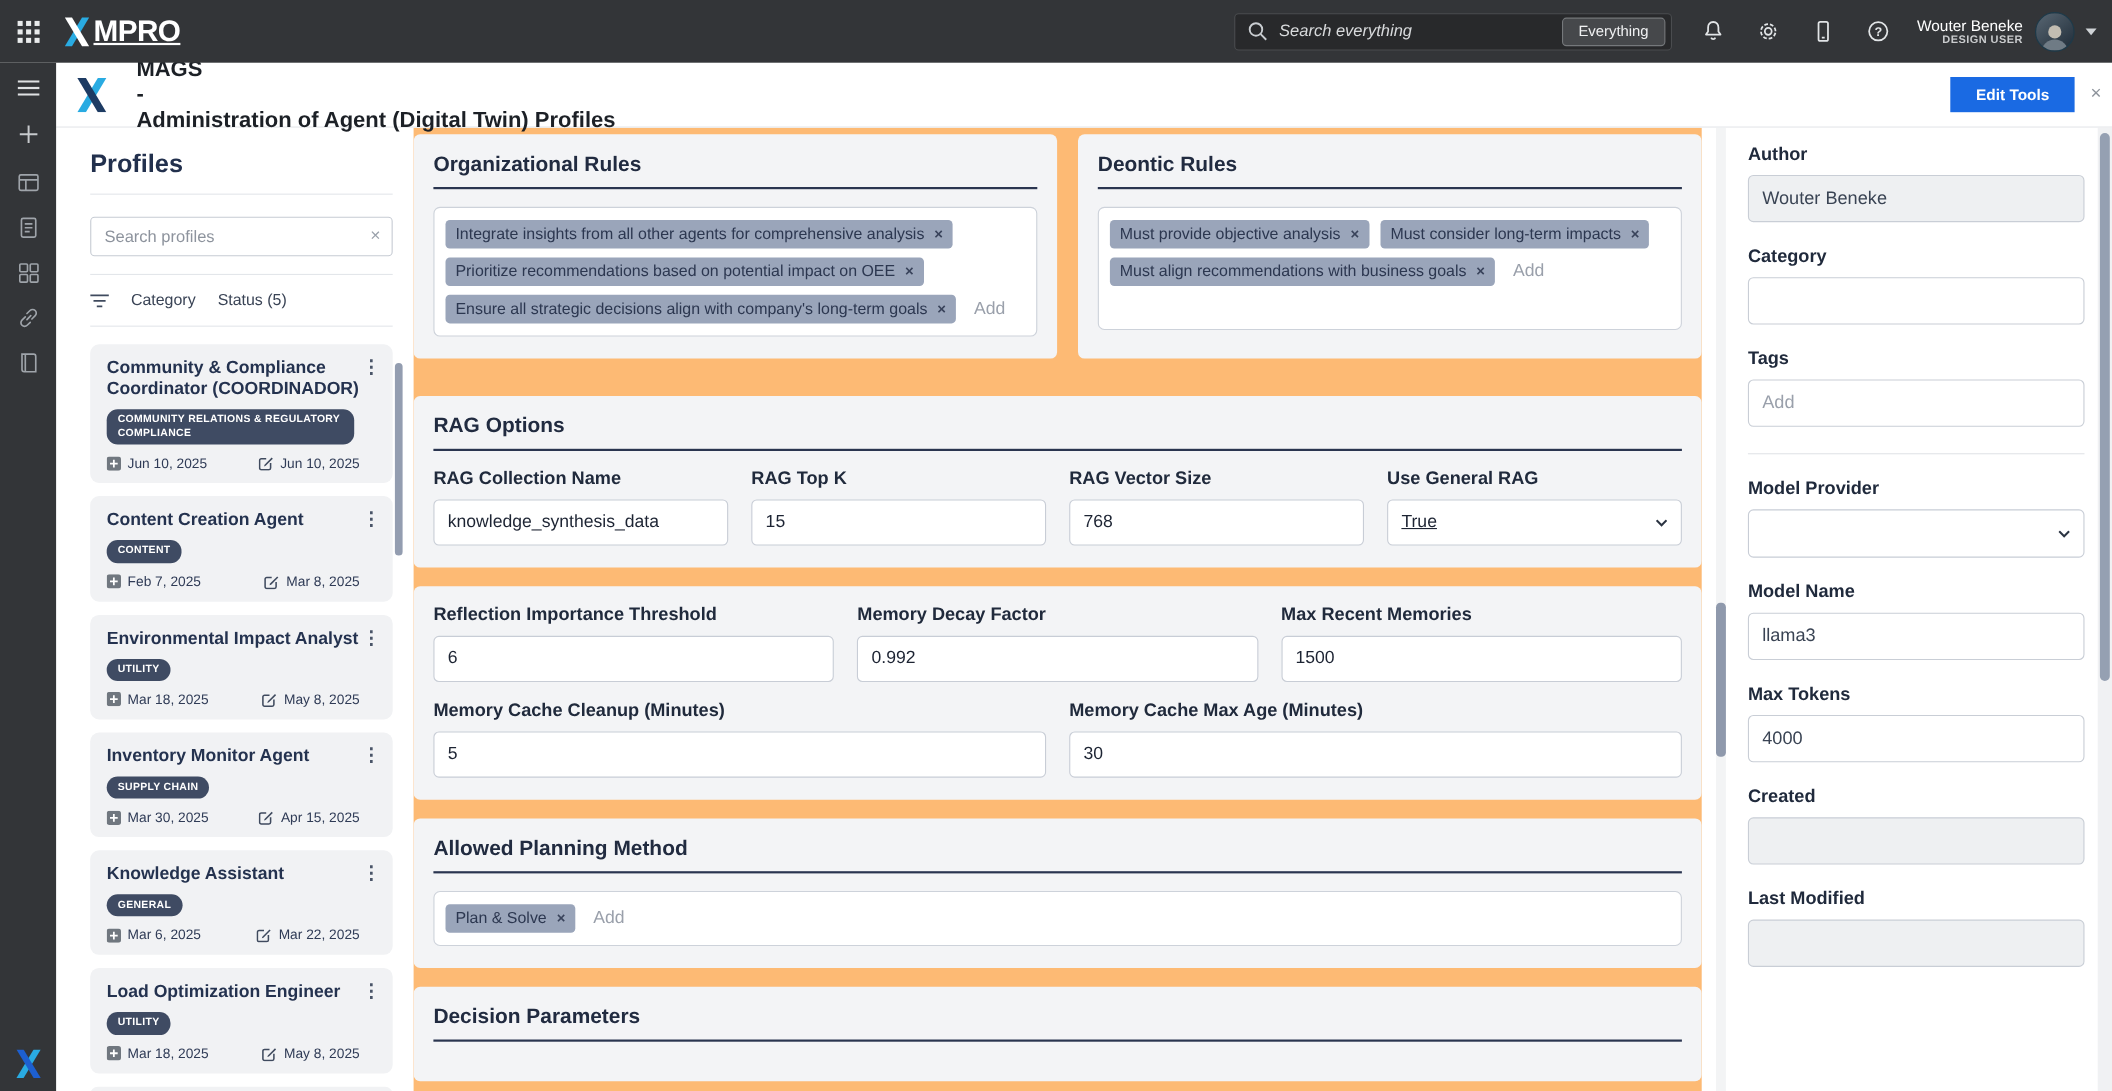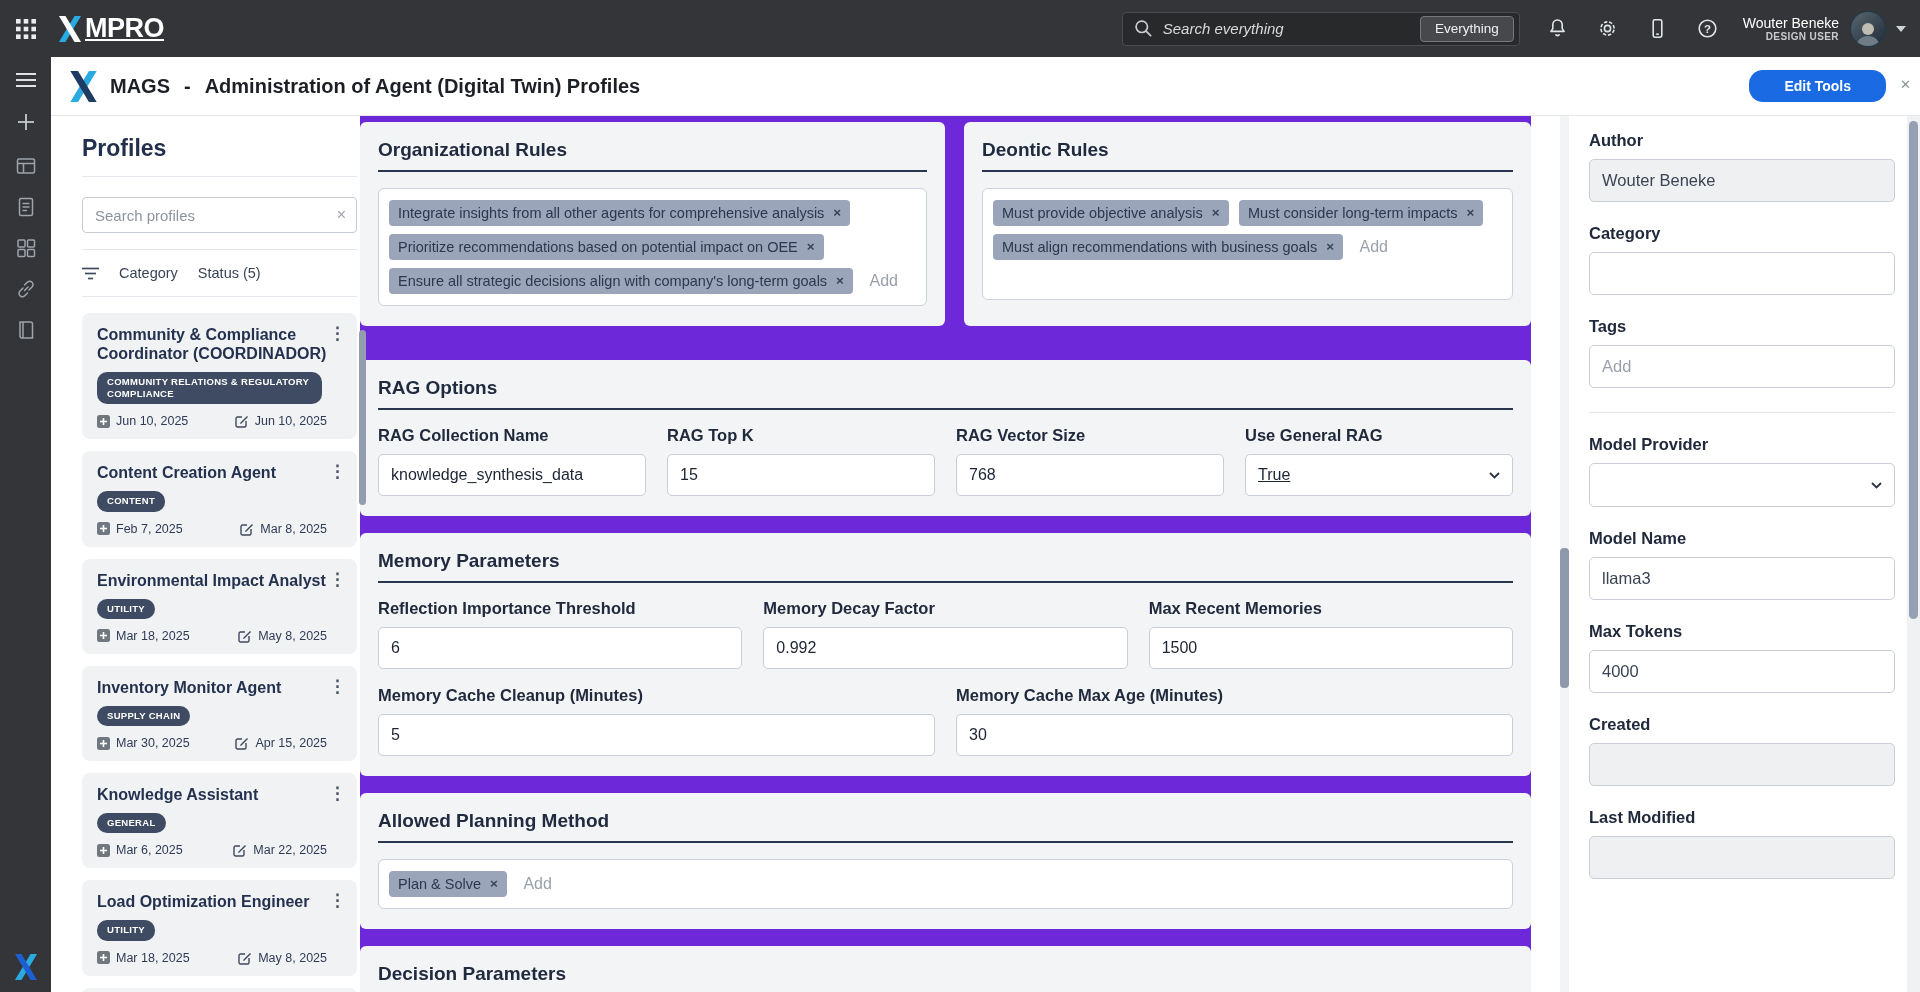--- a/index.html
+++ b/index.html
@@ -38,25 +38,25 @@
   .rail-burger { margin-top:16px; cursor:pointer; }
   .rail-plus { margin-top:26px; cursor:pointer; }
   .rail-group { margin-top:24px; display:flex; flex-direction:column; gap:19px; align-items:center; }
   .rail-ic { width:22px; height:22px; cursor:pointer; display:block; }
   .rail-spacer { flex:1; }
   .rail-logo { margin-bottom:12px; cursor:pointer; }
 
   
   .app-header { position:absolute; left:51px; top:57px; width:1869px; height:59px; background:#fff;
                 border-bottom:1px solid #e4e6e9; display:flex; align-items:center; padding-left:17px; z-index:10; }
-  .hdr-title { display:flex; align-items:baseline; color:#1c2026; font-size:20px; font-weight:bold; margin-left:11px; }
+  .hdr-title { display:flex; align-items:baseline; color:#1c2026; font-size:20px; font-weight:bold; margin-left:11px;flex-direction:column; }
   .hdr-app { font-size:20px; font-weight:bold; }
   .hdr-dash { margin:0 14px; font-weight:bold; }
   .edit-tools { margin-left:auto; margin-right:34px; background:#1a6ae3; color:#fff; border:0;
-                font-size:14px; font-weight:bold; padding:8px 35px; border-radius:14px; cursor:pointer;
+                font-size:14px; font-weight:bold; padding:8px 23px; border-radius:0; cursor:pointer;
                 font-family:"Liberation Sans",sans-serif; }
   .hdr-close { position:absolute; right:9px; top:20px; color:#8d939b; font-size:13px; cursor:pointer; }
 
   
   .sidebar { position:absolute; left:51px; top:116px; width:316px; height:876px; background:#fff;
              padding:0 10px 0 31px; overflow:hidden; }
   .sb-title { color:#22304d; font-size:23px; font-weight:bold; margin-top:19px; }
   .sb-div { border-bottom:1px solid #e3e6ea; margin-top:14px; }
   .sb-search { margin-top:20px; height:36px; border:1px solid #c6cbd3; border-radius:4px;
                display:flex; align-items:center; padding:0 10px 0 12px; background:#fff; }
@@ -76,22 +76,22 @@
   .badge { display:inline-block; background:#3f4b63; color:#fff; font-size:9.5px; font-weight:bold;
            letter-spacing:.3px; padding:4px 10px; border-radius:10px; margin-top:8px; line-height:1.3;
            max-width:225px; }
   .dates { display:flex; justify-content:space-between; align-items:center; margin-top:10px; }
   .date { display:flex; align-items:center; gap:6px; font-size:12.5px; color:#2f3b56; }
   .pcard.partial { height:14px; padding:0; margin-bottom:0; }
   .sb-scroll { position:absolute; left:359px; top:330px; width:7px; height:175px;
                background:#939db0; border-radius:4px; cursor:grab; z-index:15; }
 
   
-  .main { position:absolute; left:360px; top:116px; width:1171px; height:876px; overflow:hidden;
-          padding-top:6px; background:#6d28d9; }
+  .main { position:absolute; left:376px; top:116px; width:1171px; height:876px; overflow:hidden;
+          padding-top:6px; background:#fdba74; }
   .sec { background:#f3f4f6; border-radius:6px; padding:17px 18px 20px; margin-bottom:17px; }
   .sec-h { color:#212b40; font-size:19px; font-weight:bold; padding-bottom:9px;
            border-bottom:2px solid #2a3550; margin-bottom:16px; }
   .row2col { display:grid; grid-template-columns:585px 1fr; gap:19px; margin-bottom:17px; }
   .chipbox { background:#fff; border:1px solid #cdd2da; border-radius:6px; padding:7px 10px;
              min-height:112px; }
   .chipbox.short { min-height:0; }
   .chip { display:inline-flex; align-items:center; gap:9px; background:#9aa5ba; color:#2c3750;
           border-radius:4px; padding:5px 9px; font-size:14.5px; margin:4px 6px 4px 0;
           white-space:nowrap; cursor:default; }
@@ -483,21 +483,20 @@
           <span>True</span>
           <svg width="11" height="7" viewBox="0 0 11 7">
             <polyline points="1,1 5.5,5.5 10,1" fill="none" stroke="#2b3442" stroke-width="1.8"></polyline>
           </svg>
         </div>
       </div>
     </div>
   </div>
 
   <div class="sec">
-    <div class="sec-h">Memory Parameters</div>
     <div class="fgrid3">
       <div class="field">
         <label>Reflection Importance Threshold</label>
         <input type="text" value="6" style="">
       </div>
       <div class="field">
         <label>Memory Decay Factor</label>
         <input type="text" value="0.992" style="">
       </div>
       <div class="field">

